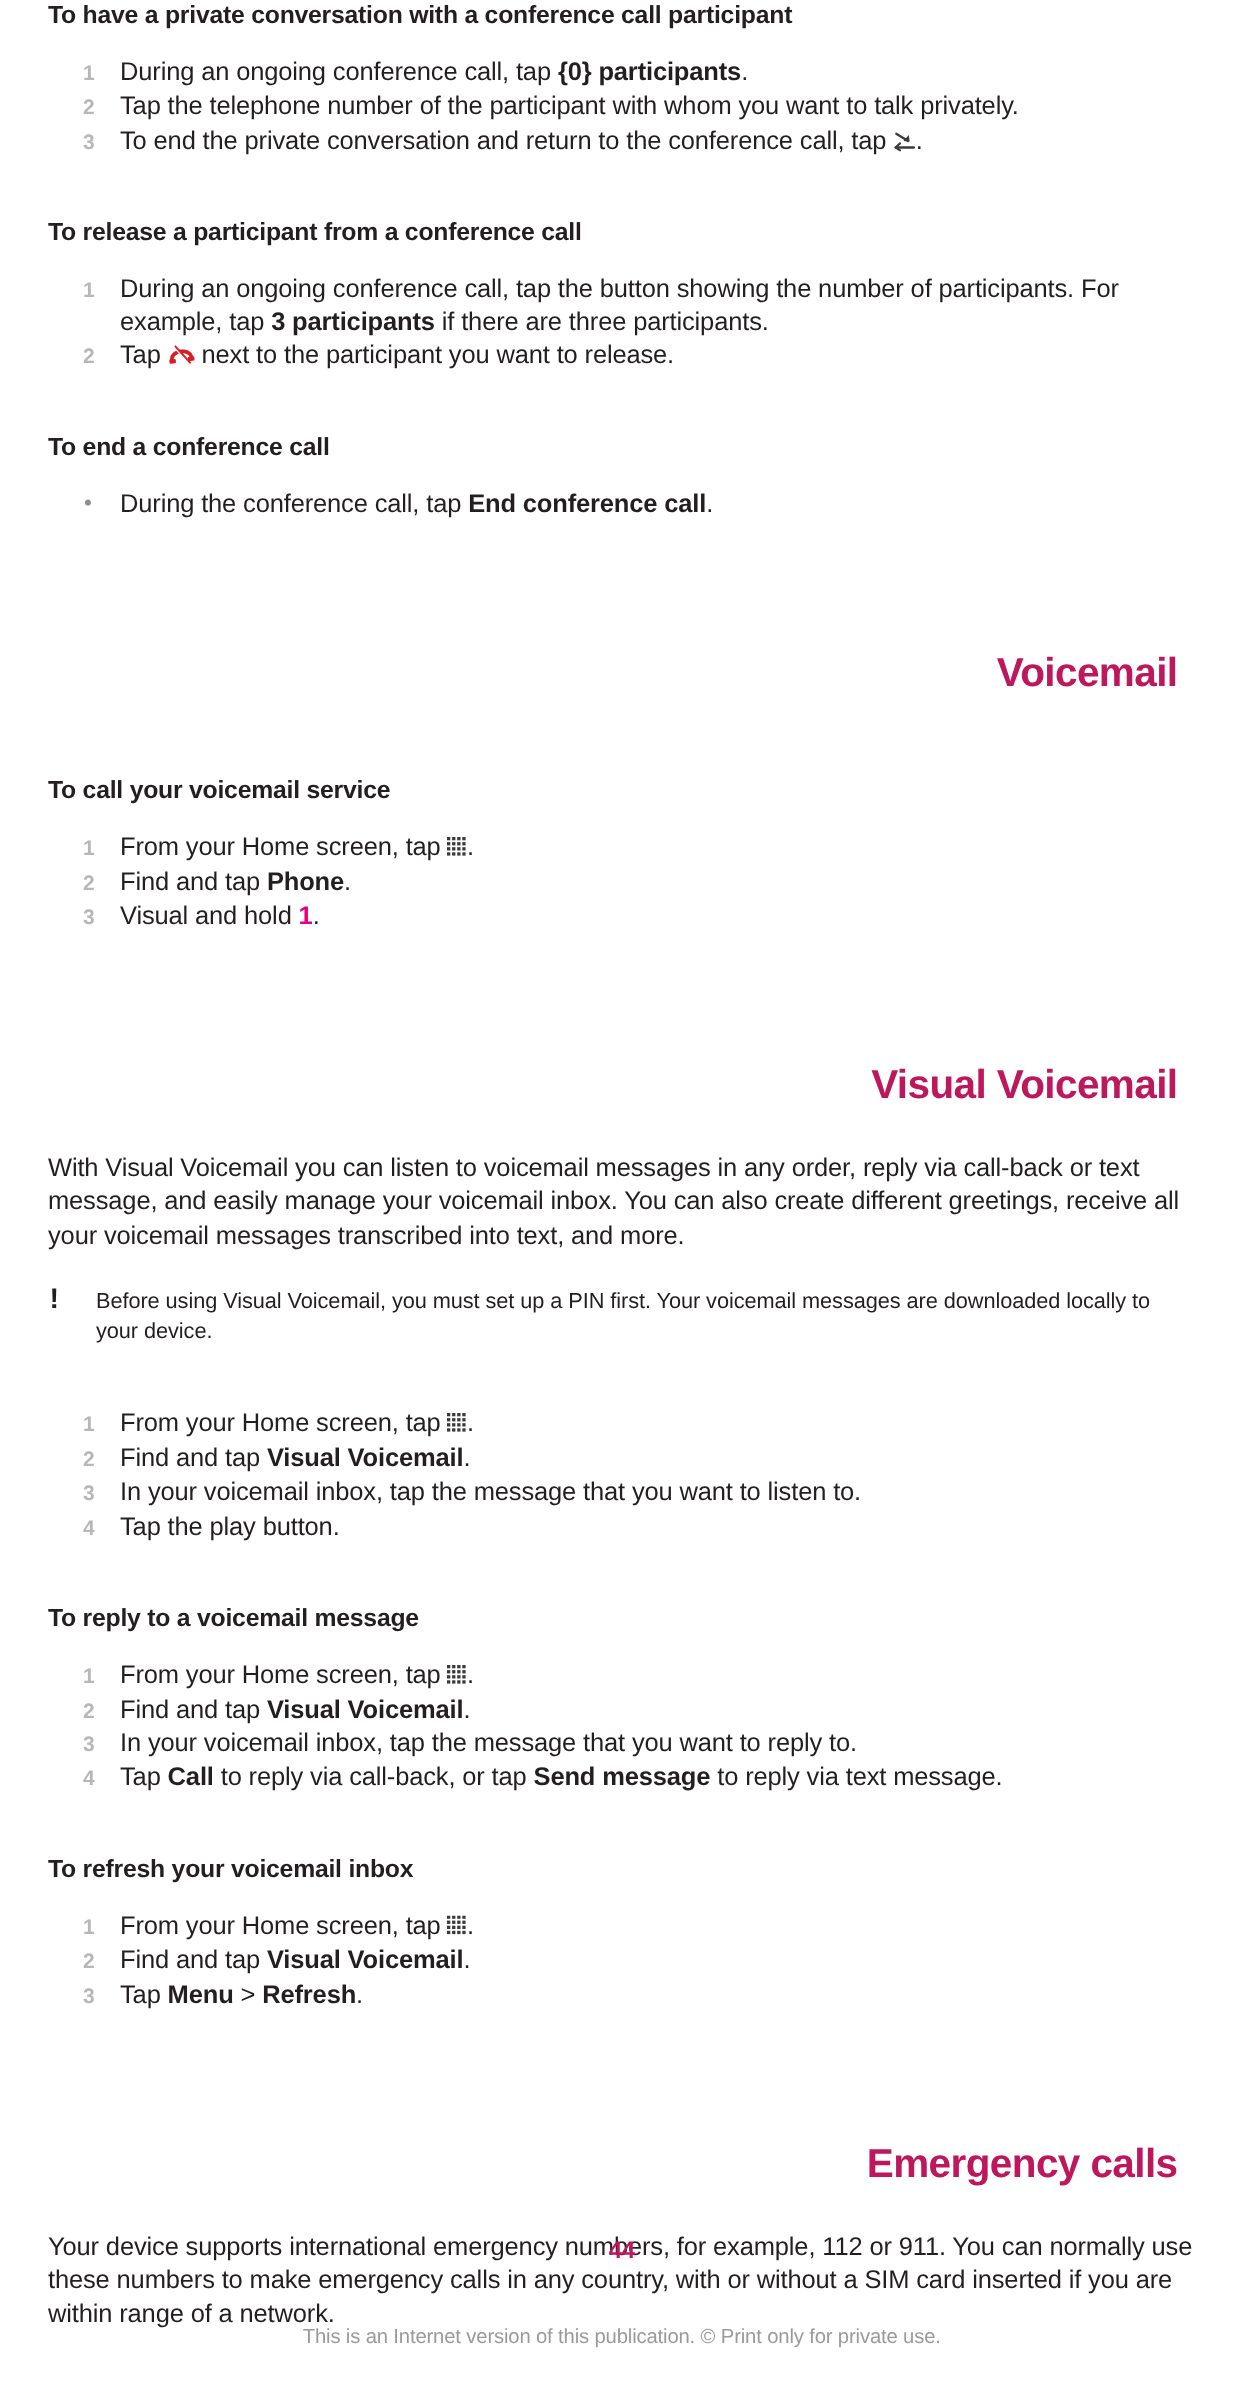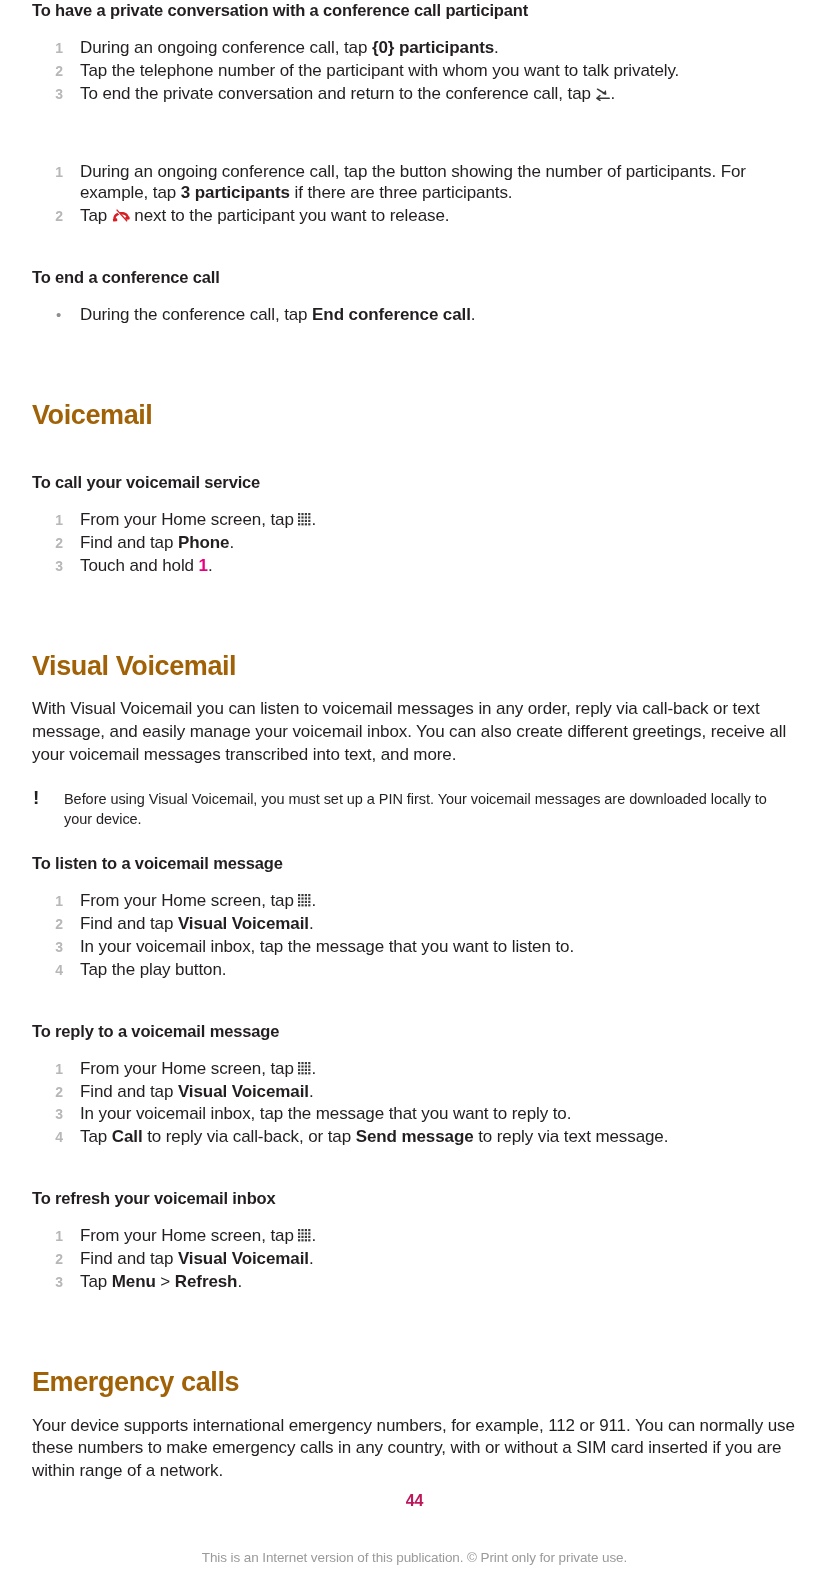--- a/index.html
+++ b/index.html
@@ -31,24 +31,25 @@
     font-weight: bold;
     letter-spacing: -0.15px;
     color: #231f20;
     margin: 0 0 5px 0;
     line-height: 1.28;
   }
 
   .h1 {
     font-size: 27px;
     font-weight: bold;
-    color: #a16207;
+    color: #be185d;
     letter-spacing: -0.4px;
     line-height: 1.18;
-    margin: 0;
+    margin: 12px;
+    text-align: right;
   }
 
   .body-p {
     font-size: 17px;
     line-height: 1.33;
     letter-spacing: -0.1px;
     margin: 0;
     color: #231f20;
   }
 
@@ -185,20 +186,21 @@
         <li><span>During an ongoing conference call, tap </span><b>{0} participants</b><span>.</span></li>
         <li><span>Tap the telephone number of the participant with whom you want to talk privately.</span></li>
         <li><span>To end the private conversation and return to the conference call, tap </span><span class="ico ico-endcall"><svg viewBox="0 0 15 14" width="15" height="14">
               <path d="M1.5 2.2 L9.4 7.0" stroke="#3a3a3a" stroke-width="1.5" fill="none" stroke-linecap="round"></path>
               <path d="M9.9 3.0 L10.4 7.4 L6.2 7.0 Z" fill="#3a3a3a"></path>
               <path d="M1.2 11.3 L13.2 11.3" stroke="#3a3a3a" stroke-width="1.6" stroke-linecap="round"></path>
               <path d="M4.0 8.6 L1.0 11.3 L4.0 13.3" stroke="#3a3a3a" stroke-width="1.4" fill="none" stroke-linecap="round" stroke-linejoin="round"></path>
             </svg></span><span>.</span></li>
       </ol>
       <div class="gap-md"></div>
+      <div class="proc-title">To release a participant from a conference call</div>
       <ol class="steps">
         <li><span>During an ongoing conference call, tap the button showing the number of participants. For example, tap </span><b>3 participants</b><span> if there are three participants.</span></li>
         <li><span>Tap </span><span class="ico ico-hangup"><svg viewBox="0 0 18 14" width="18" height="14">
               <g transform="rotate(-8 9 8)">
                 <path d="M1.2 9.2 C1.2 5.2 5.0 3.0 9.0 3.0 C13.0 3.0 16.8 5.2 16.8 9.2 L14.4 9.2 C14.4 6.9 11.9 5.5 9.0 5.5 C6.1 5.5 3.6 6.9 3.6 9.2 Z" fill="#d81e25"></path>
                 <rect x="0.6" y="8.6" width="4.3" height="2.9" rx="0.7" fill="#d81e25"></rect>
                 <rect x="13.1" y="8.6" width="4.3" height="2.9" rx="0.7" fill="#d81e25"></rect>
               </g>
               <path d="M4.0 1.0 L14.5 12.6" stroke="#ffffff" stroke-width="1.6"></path>
               <path d="M4.6 0.6 L15.1 12.2" stroke="#d81e25" stroke-width="1.3"></path>
@@ -228,31 +230,30 @@
               <rect x="0" y="6.8" width="2.2" height="2.2" fill="#3a3a3a"></rect>
               <rect x="3.4" y="6.8" width="2.2" height="2.2" fill="#3a3a3a"></rect>
               <rect x="6.8" y="6.8" width="2.2" height="2.2" fill="#3a3a3a"></rect>
               <rect x="10.2" y="6.8" width="2.2" height="2.2" fill="#3a3a3a"></rect>
               <rect x="0" y="10.2" width="2.2" height="2.2" fill="#3a3a3a"></rect>
               <rect x="3.4" y="10.2" width="2.2" height="2.2" fill="#3a3a3a"></rect>
               <rect x="6.8" y="10.2" width="2.2" height="2.2" fill="#3a3a3a"></rect>
               <rect x="10.2" y="10.2" width="2.2" height="2.2" fill="#3a3a3a"></rect>
             </svg></span><span>.</span></li>
         <li><span>Find and tap </span><b>Phone</b><span>.</span></li>
-        <li><span>Touch and hold </span><span class="pink">1</span><span>.</span></li>
+        <li><span>Visual and hold </span><span class="pink">1</span><span>.</span></li>
       </ol>
       <div class="gap-md"></div>
       <div class="gap-lg"></div>
       <h1 class="h1">Visual Voicemail</h1>
       <div class="gap-sm"></div>
       <p class="body-p"><span>With Visual Voicemail you can listen to voicemail messages in any order, reply via call-back or text message, and easily manage your voicemail inbox. You can also create different greetings, receive all your voicemail messages transcribed into text, and more.</span></p>
       <div class="gap-md"></div>
       <div class="note"><span class="note-mark">!</span><span>Before using Visual Voicemail, you must set up a PIN first. Your voicemail messages are downloaded locally to your device.</span></div>
       <div class="gap-md"></div>
-      <div class="proc-title">To listen to a voicemail message</div>
       <ol class="steps">
         <li><span>From your Home screen, tap </span><span class="ico ico-appdrawer"><svg viewBox="0 0 13 13" width="13" height="13">
               <rect x="0" y="0" width="2.2" height="2.2" fill="#3a3a3a"></rect>
               <rect x="3.4" y="0" width="2.2" height="2.2" fill="#3a3a3a"></rect>
               <rect x="6.8" y="0" width="2.2" height="2.2" fill="#3a3a3a"></rect>
               <rect x="10.2" y="0" width="2.2" height="2.2" fill="#3a3a3a"></rect>
               <rect x="0" y="3.4" width="2.2" height="2.2" fill="#3a3a3a"></rect>
               <rect x="3.4" y="3.4" width="2.2" height="2.2" fill="#3a3a3a"></rect>
               <rect x="6.8" y="3.4" width="2.2" height="2.2" fill="#3a3a3a"></rect>
               <rect x="10.2" y="3.4" width="2.2" height="2.2" fill="#3a3a3a"></rect>

